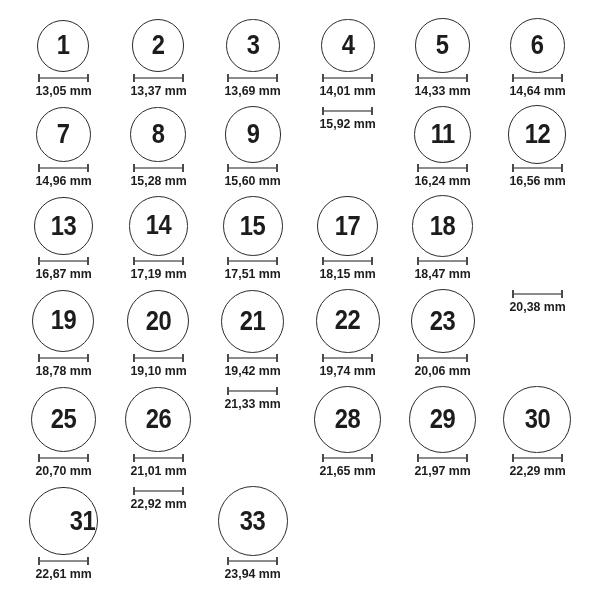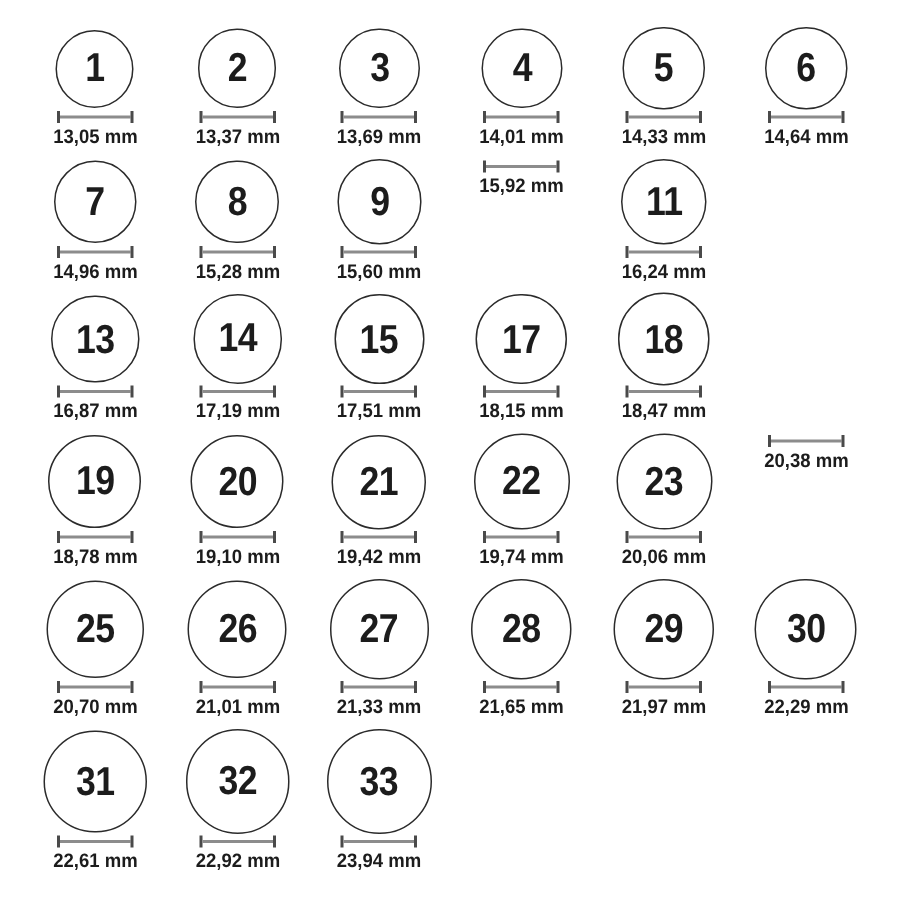--- a/index.html
+++ b/index.html
@@ -182,20 +182,33 @@
       </div>
     </div>
     <div class="ruler">
       <span class="tick"></span>
       <span class="rule-line"></span>
       <span class="tick"></span>
     </div>
     <div class="label">16,24 mm</div>
   </div>
 
+  <div class="cell">
+    <div class="circle-area">
+      <div class="circle" style="width: 58.05px; height: 58.05px;">
+        <span class="num">12</span>
+      </div>
+    </div>
+    <div class="ruler">
+      <span class="tick"></span>
+      <span class="rule-line"></span>
+      <span class="tick"></span>
+    </div>
+    <div class="label">16,56 mm</div>
+  </div>
 </div>
   <div class="row r3">
   <div class="cell">
     <div class="circle-area">
       <div class="circle" style="width: 58.6px; height: 58.6px;">
         <span class="num">13</span>
       </div>
     </div>
     <div class="ruler">
       <span class="tick"></span>
@@ -365,25 +378,20 @@
     </div>
     <div class="ruler">
       <span class="tick"></span>
       <span class="rule-line"></span>
       <span class="tick"></span>
     </div>
     <div class="label">21,01 mm</div>
   </div>
 
   <div class="cell">
-    <div class="circle-area">
-      <div class="circle" style="width: 66.3px; height: 66.3px;">
-        <span class="num">27</span>
-      </div>
-    </div>
     <div class="ruler">
       <span class="tick"></span>
       <span class="rule-line"></span>
       <span class="tick"></span>
     </div>
     <div class="label">21,33 mm</div>
   </div>
 
   <div class="cell">
     <div class="circle-area">
@@ -423,38 +431,33 @@
       <span class="tick"></span>
       <span class="rule-line"></span>
       <span class="tick"></span>
     </div>
     <div class="label">22,29 mm</div>
   </div>
 </div>
   <div class="row r6">
   <div class="cell">
     <div class="circle-area">
-      <div class="circle" style="width: 68.5px; height: 68.5px;">
+      <div class="circle" style="width: 68.5px; height: 68.5px; justify-content: flex-end;">
         <span class="num">31</span>
       </div>
     </div>
     <div class="ruler">
       <span class="tick"></span>
       <span class="rule-line"></span>
       <span class="tick"></span>
     </div>
     <div class="label">22,61 mm</div>
   </div>
 
   <div class="cell">
-    <div class="circle-area">
-      <div class="circle" style="width: 69.05px; height: 69.05px;">
-        <span class="num">32</span>
-      </div>
-    </div>
     <div class="ruler">
       <span class="tick"></span>
       <span class="rule-line"></span>
       <span class="tick"></span>
     </div>
     <div class="label">22,92 mm</div>
   </div>
 
   <div class="cell">
     <div class="circle-area">

